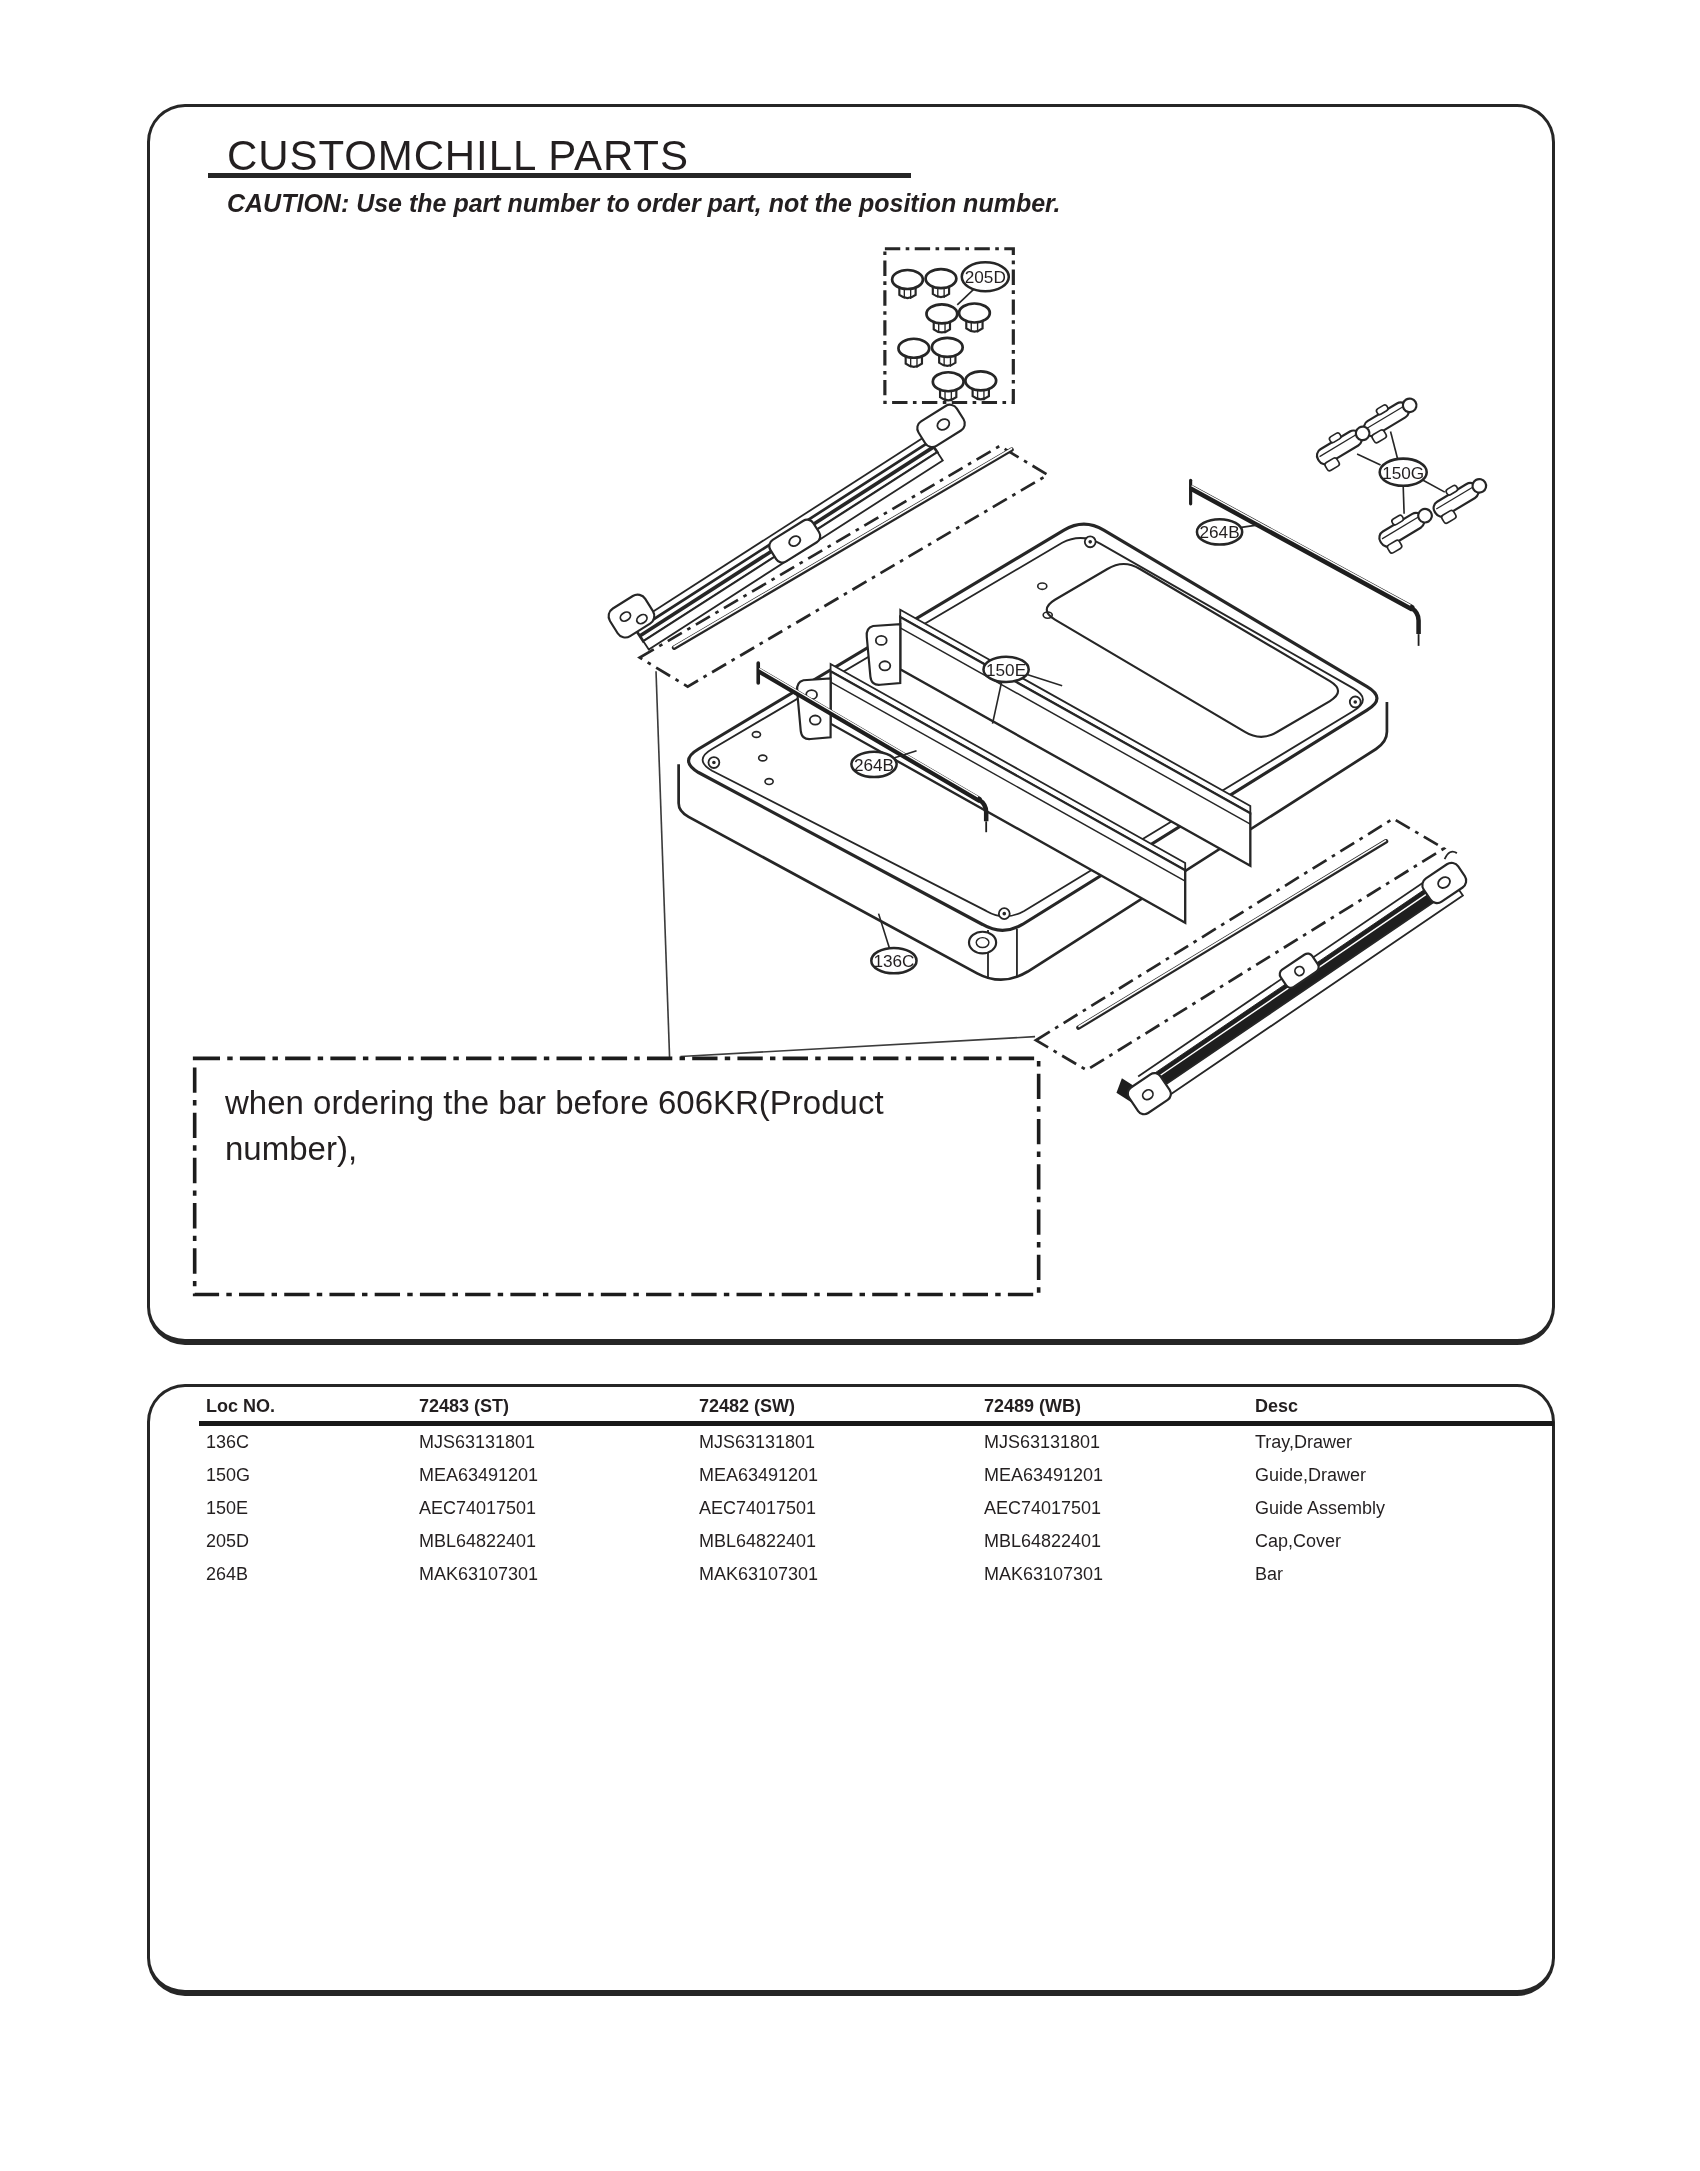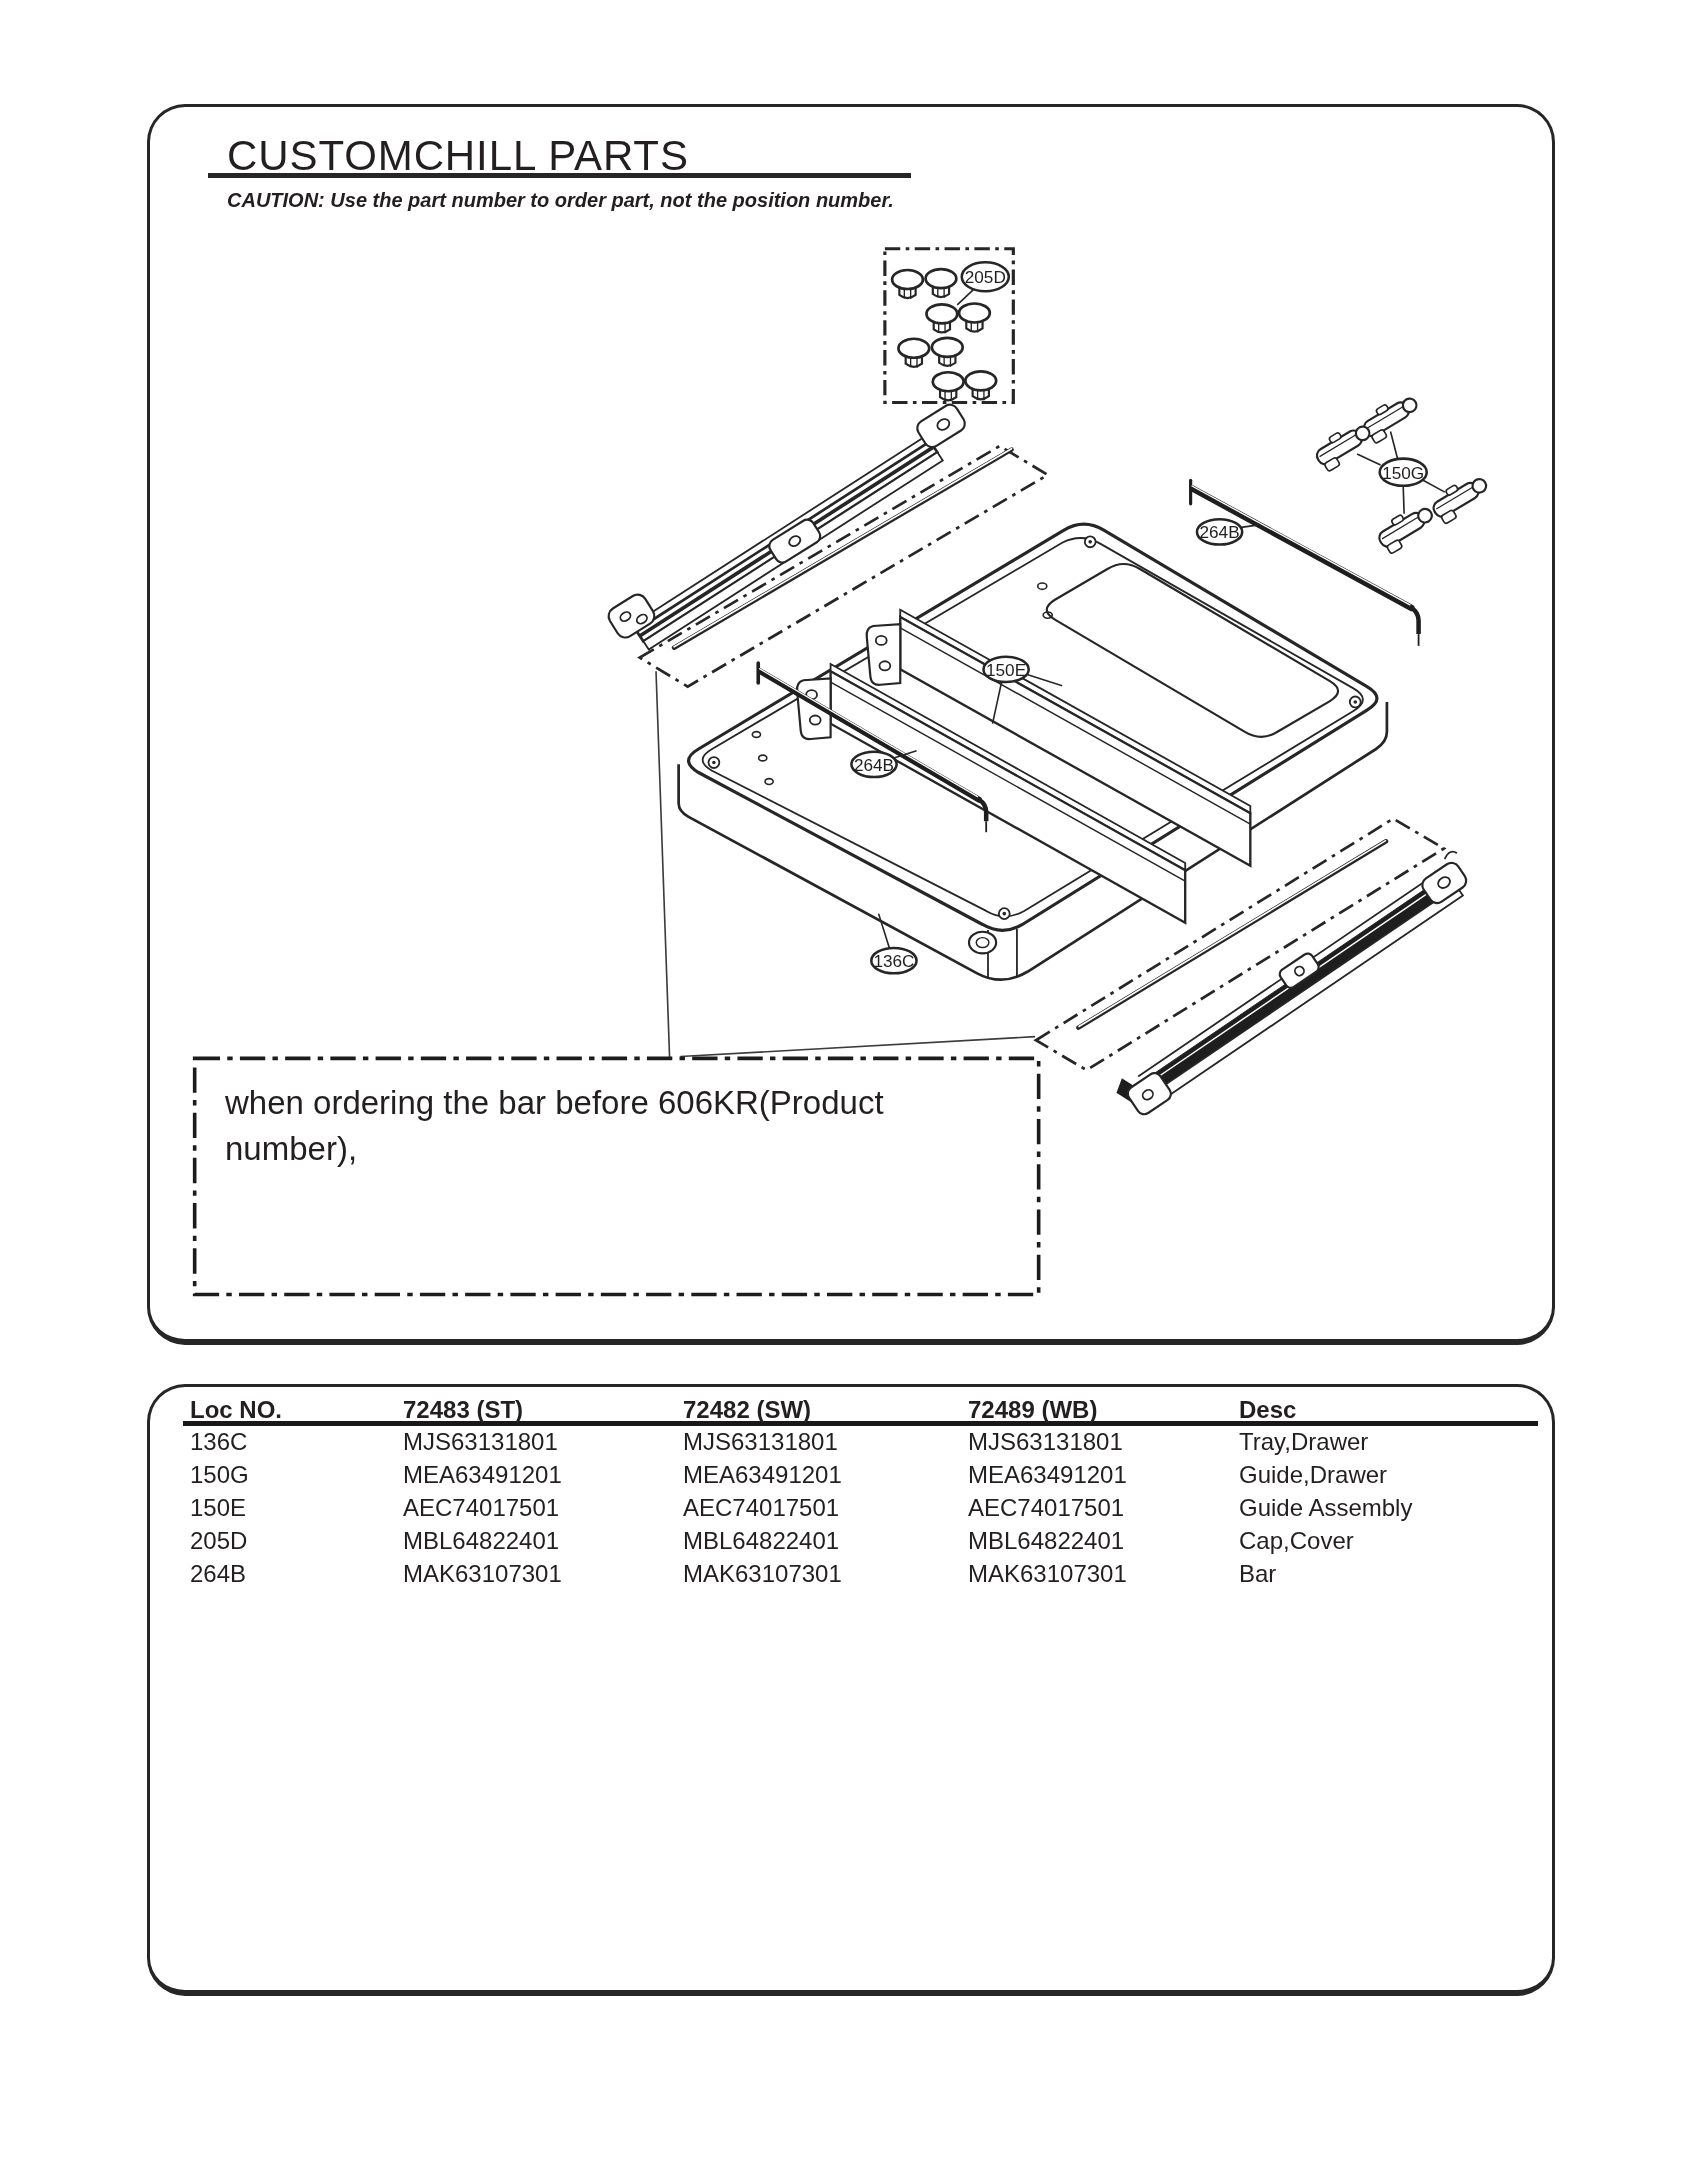--- a/index.html
+++ b/index.html
@@ -12,28 +12,28 @@
     border:3.6px solid #262626;border-bottom-width:6.3px;border-radius:38px;
   }
   #frame-top{left:147px;top:104px;width:1408px;height:1241px;}
   #frame-bottom{left:147px;top:1384px;width:1408px;height:612px;}
   #page-title{
     position:absolute;left:227px;top:132px;font-size:42px;line-height:47px;
     letter-spacing:0.9px;font-weight:normal;margin:0;
   }
   #title-underline{position:absolute;left:208px;top:173px;width:703px;height:4.5px;background:#262626;}
   #caution{
-    position:absolute;left:227px;top:189px;font-size:20px;font-weight:bold;font-style:italic;
+    position:absolute;left:227px;top:189px;font-size:25px;font-weight:bold;font-style:italic;
     white-space:nowrap;
   }
   .diagram-svg{position:absolute;left:0;top:0;}
   #note-text{position:absolute;left:225px;top:1080px;width:796px;}
   #note-text .heading{font-size:28px;font-weight:bold;line-height:34px;}
   #note-text .line{font-size:33px;line-height:46px;}
-  #parts-table{position:absolute;left:190px;top:1396px;width:1350px;font-size:24px;}
+  #parts-table{position:absolute;left:206px;top:1396px;width:1350px;font-size:18px;}
   .t-row{display:grid;grid-template-columns:213px 280px 285px 271px 1fr;align-items:center;height:33px;}
   .t-row.header{height:23.5px;align-items:start;font-weight:bold;}
   .rule{height:4.5px;background:#181818;margin:1.8px 0 0 -7.2px;width:1355px;}
   .cell{white-space:nowrap;}
   svg text{font-family:"Liberation Sans",sans-serif;fill:#231f20;}
 </style>
 </head>
 <body>
 
 <div class="frame" id="frame-top"></div>

